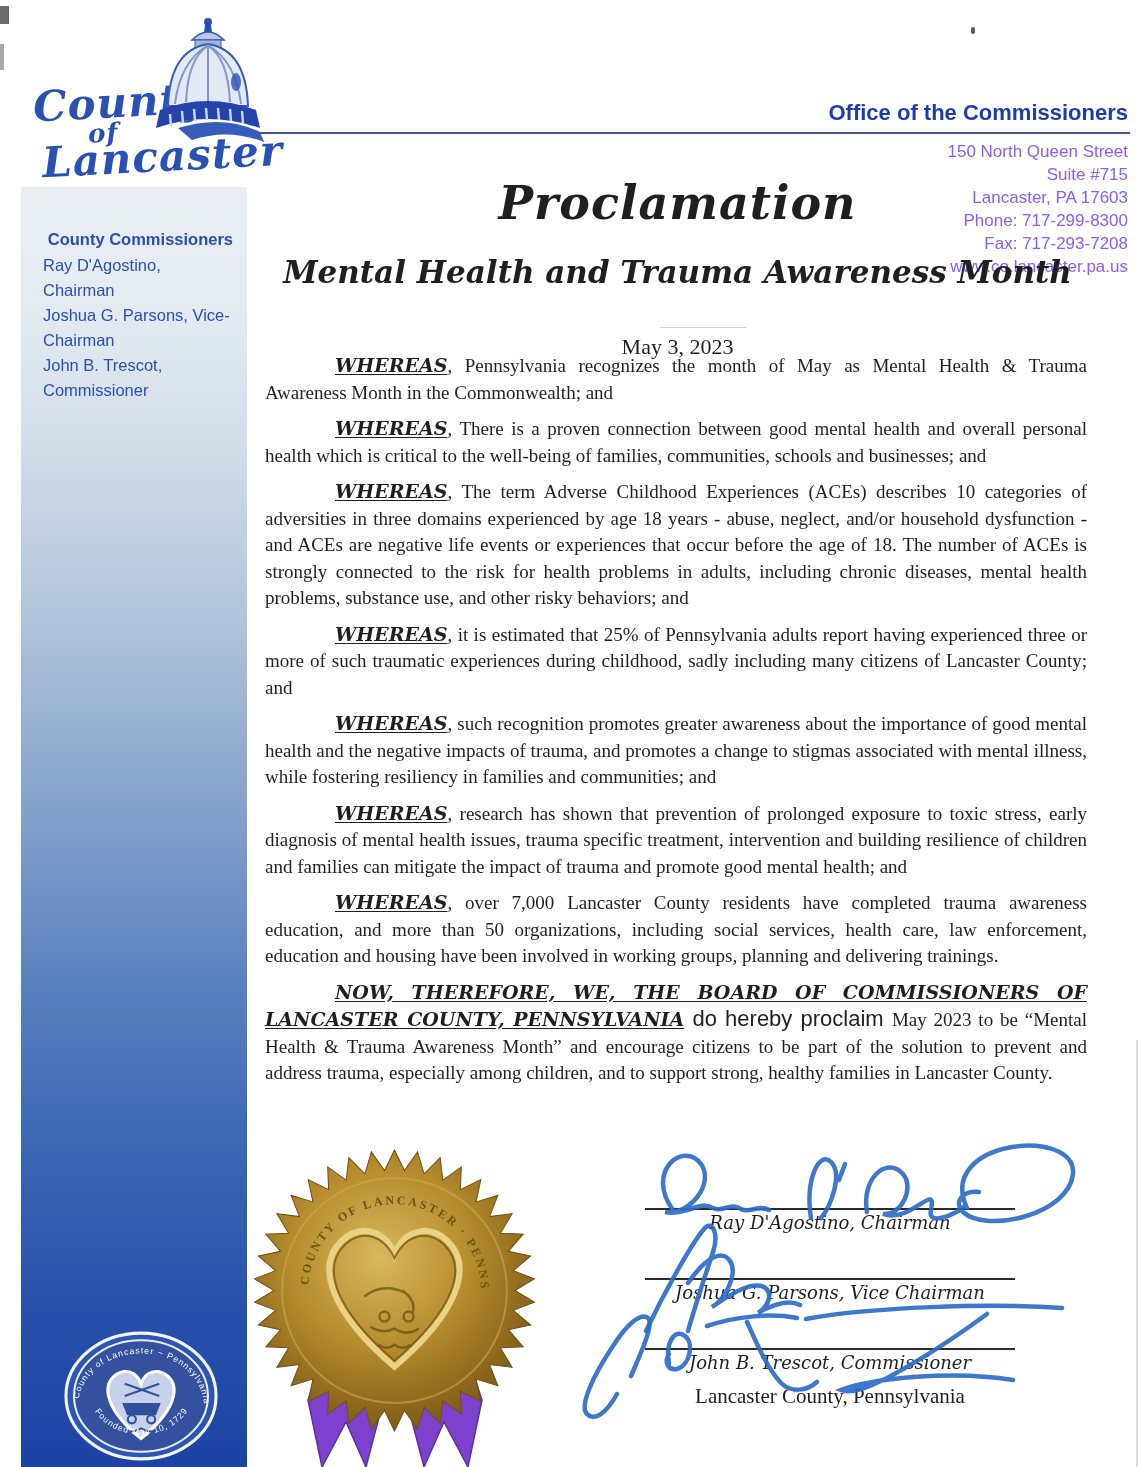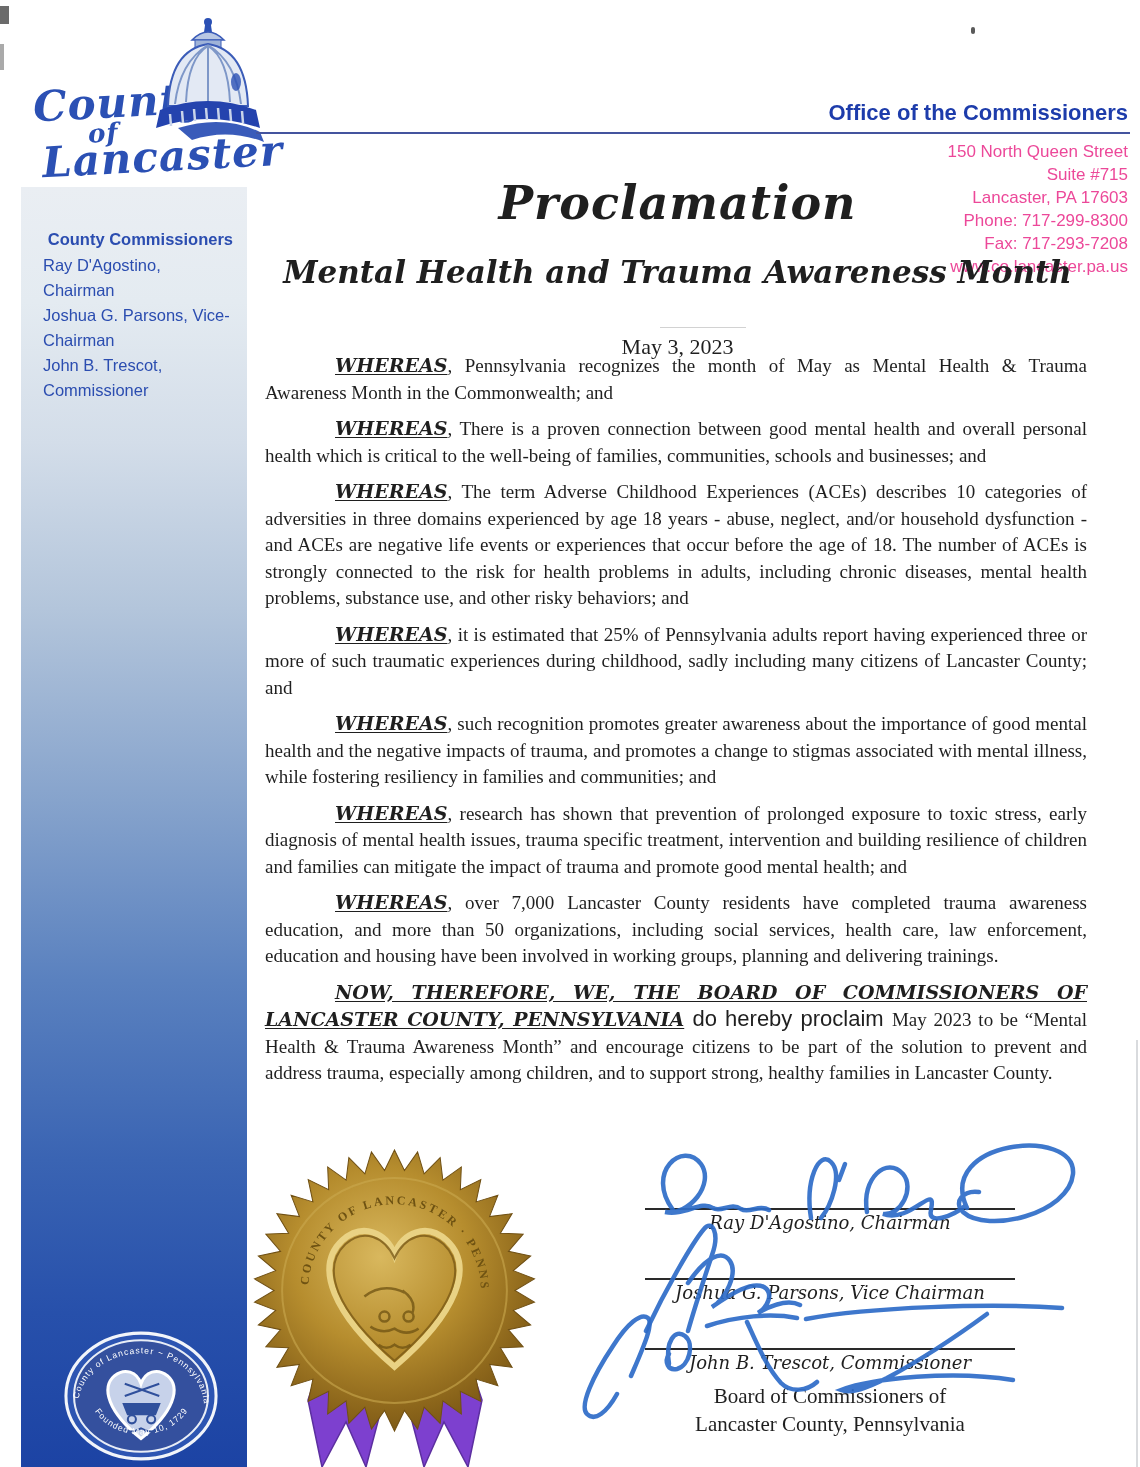--- a/index.html
+++ b/index.html
@@ -19,21 +19,21 @@
         font-family:"DejaVu Serif",serif;transform:rotate(-3deg);letter-spacing:1px;}
   #lw1{left:33px;top:78px;font-size:42px;}
   #lw2{left:88px;top:118px;font-size:26px;}
   #lw3{left:42px;top:132px;font-size:42px;}
 
   
   #officeTitle{position:absolute;right:12px;top:100px;font-family:"Liberation Sans",sans-serif;
         font-weight:bold;font-size:22px;color:#1d3cab;}
   #hline{position:absolute;left:256px;top:132px;width:874px;height:2px;background:#44549e;}
   #address{position:absolute;right:12px;top:140px;text-align:right;
-        font-family:"Liberation Sans",sans-serif;font-size:17px;line-height:23px;color:#ec4899;}
+        font-family:"Liberation Sans",sans-serif;font-size:17px;line-height:23px;color:#8b5cf6;}
 
   
   #titleWrap{position:absolute;left:255px;top:0;width:845px;text-align:center;}
   #docTitle{position:absolute;left:0;top:176px;width:100%;font-size:46px;font-weight:bold;
         font-style:italic;font-family:"DejaVu Serif",serif;letter-spacing:1px;}
   #docSubtitle{position:absolute;left:0;top:254px;width:100%;font-size:31px;font-weight:bold;
         font-style:italic;font-family:"DejaVu Serif",serif;}
   #docDate{position:absolute;left:0;top:308px;width:100%;font-size:22px;margin-top:26px;}
 
   
@@ -176,21 +176,20 @@
   <div class="sigblock" id="sig2">
     <div class="sigline"></div>
     <div class="siglabel">Joshua G. Parsons, Vice Chairman</div>
   </div>
   <div class="sigblock" id="sig3">
     <div class="sigline"></div>
     <div class="siglabel">John B. Trescot, Commissioner</div>
   </div>
 
   <div id="closing">
-    <div>Board of Commissioners of</div>
     <div>Lancaster County, Pennsylvania</div>
   </div>
 
   <svg class="pen" width="490" height="125" viewBox="0 0 490 125" style="left:615px;top:1122px;">
     <g fill="none" stroke="#2e6cc8" stroke-width="4.5" stroke-linecap="round" opacity="0.92">
       <path d="M58,88 C30,50 68,18 86,42 C100,62 74,94 50,90 C70,94 86,78 98,86 C106,91 116,80 126,87 C134,92 144,82 154,88"></path>
       <path d="M196,96 C190,58 204,28 216,40 C228,52 216,84 206,96 M224,58 L230,42"></path>
       <path d="M252,90 C246,56 272,34 288,52 C300,66 286,94 268,92 C296,102 322,58 316,88 C312,104 338,94 350,84"></path>
       <path d="M352,86 C320,18 462,4 458,52 C454,92 372,112 348,90 C338,80 348,68 364,70"></path>
     </g>

